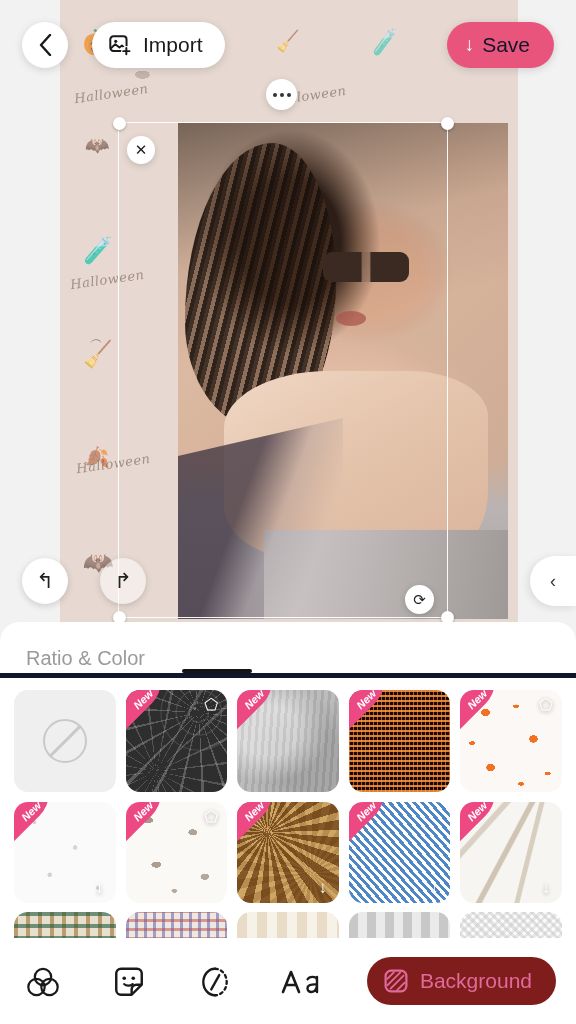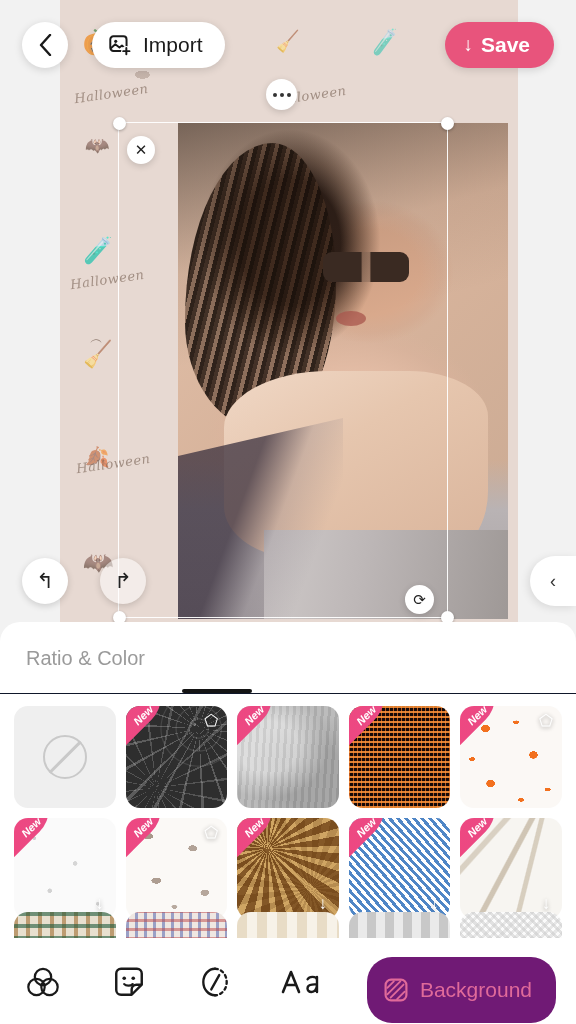--- a/index.html
+++ b/index.html
@@ -148,29 +148,29 @@
     position: absolute; left: 92px; top: 22px; height: 46px; padding: 0 22px 0 16px;
     border-radius: 23px; background: #fff; display: flex; align-items: center; gap: 10px;
     box-shadow: 0 2px 8px rgba(0,0,0,.14); cursor: pointer;
   }
   .tb-import .lbl { font-size: 21px; color: #1a1a1a; font-weight: 400; }
   .tb-save {
     position: absolute; right: 22px; top: 22px; height: 46px; padding: 0 24px 0 18px;
     border-radius: 23px; background: #e8547c; display: flex; align-items: center; gap: 8px;
     box-shadow: 0 2px 8px rgba(0,0,0,.14); cursor: pointer;
   }
-  .tb-save .lbl { font-size: 21px; color: #ffffff; font-weight: 700; text-align: center; }
+  .tb-save .lbl { font-size: 21px; color: #0f172a; font-weight: 400; text-align: center; }
   .tb-save .arr { font-size: 19px; color: #fff; }
 
   
   .sheet {
     position: absolute; left: 0; top: 622px; width: 576px; height: 402px;
     background: #fff; border-radius: 20px 20px 0 0; overflow: hidden;
   }
-  .tabs { position: relative; height: 72px; border-bottom: 1px solid #0f172a; }
+  .tabs { position: relative; height: 56px; border-bottom: 5px solid #0f172a; }
   .tab {
     position: absolute; top: 0; height: 72px; display: flex; align-items: center;
     font-size: 20px; cursor: pointer;
   }
   .tab.inactive { left: 26px; color: #9a9a9a; font-weight: 400; }
   .tab.active { left: 182px; color: #141414; font-weight: 700; }
   .tab-underline {
     position: absolute; left: 182px; bottom: 0; width: 70px; height: 4px;
     background: #141414; border-radius: 2px;
   }
@@ -285,22 +285,22 @@
   .toolbar {
     position: absolute; left: 0; bottom: 0; width: 576px; height: 84px;
     background: #fff; display: flex; align-items: center;
   }
   .tool {
     width: 86px; height: 84px; display: flex; align-items: center; justify-content: center;
     cursor: pointer;
   }
   .tool svg { display: block; }
   .bg-pill {
-    position: absolute; right: 20px; top: 17px; height: 66px; padding: 0 24px 0 16px;
-    border-radius: 25px; background: #701a75; display: flex; align-items: center; gap: 11px;
+    position: absolute; right: 20px; top: 17px; height: 48px; padding: 0 24px 0 16px;
+    border-radius: 25px; background: #7f1d1d; display: flex; align-items: center; gap: 11px;
     cursor: pointer;
   }
   .bg-pill .lbl { font-size: 21px; color: #e06a9a; font-weight: 400; }
 </style>
 </head>
 <body>
 
 <div id="app">
 
   <div class="editor">

